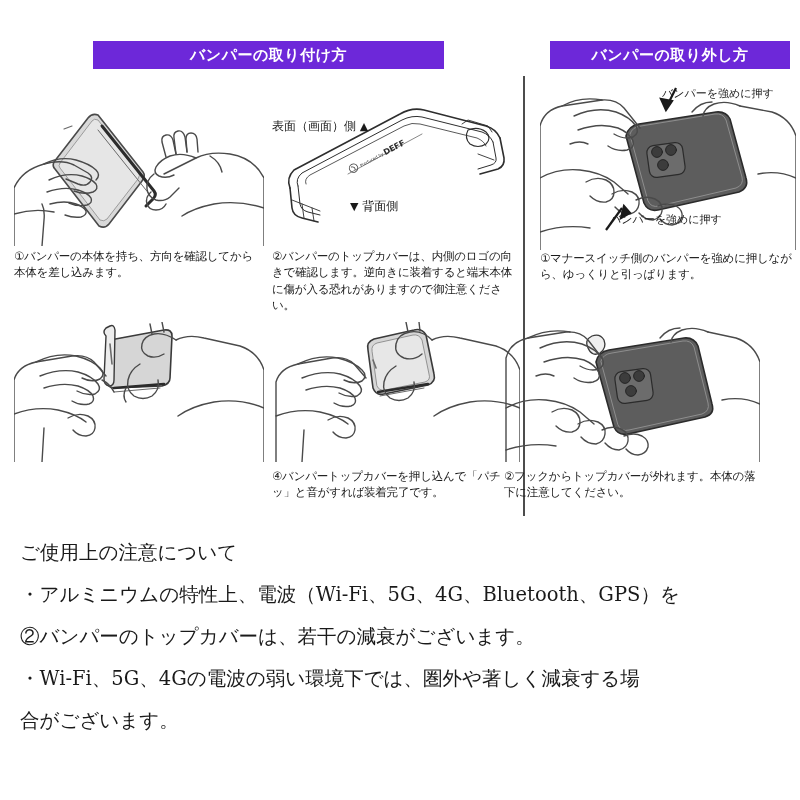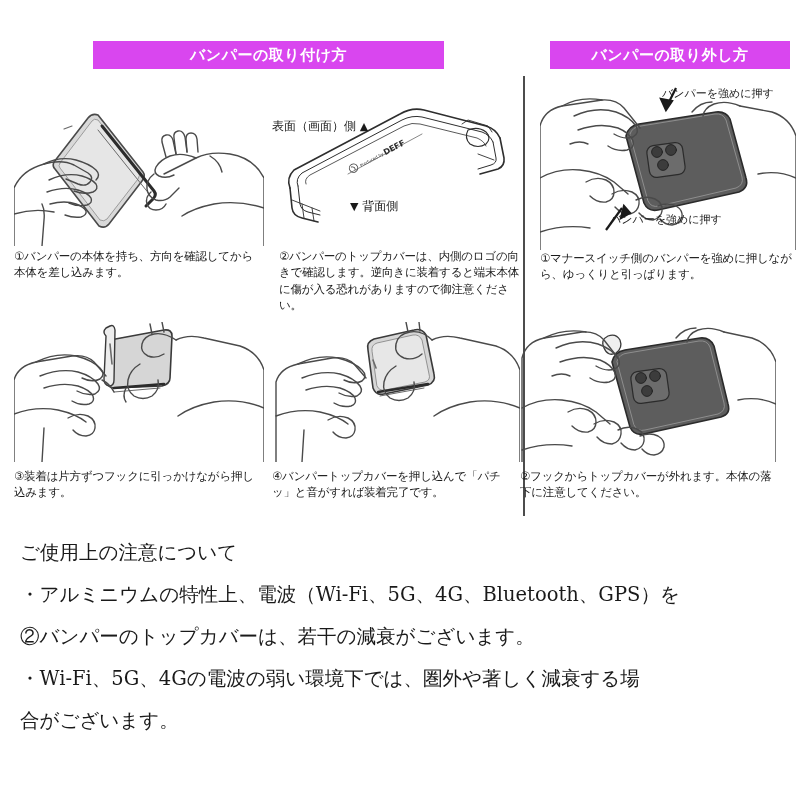--- a/index.html
+++ b/index.html
@@ -12,21 +12,21 @@
     height: 800px;
     position: relative;
     overflow: hidden;
     font-family: "DejaVu Sans", "Liberation Sans", sans-serif;
     color: #1a1a1a;
   }
 
   
   .banner {
     position: absolute;
-    background: #d946ef;
+    background: #6d28d9;
     color: #ffffff;
     display: flex;
     align-items: center;
     justify-content: center;
     font-size: 15px;
     font-weight: 700;
     letter-spacing: 0.5px;
     font-family: "DejaVu Sans", "Liberation Sans", sans-serif;
   }
   #banner-install { left: 93px; top: 41px; width: 351px; height: 28px; }
@@ -59,31 +59,31 @@
     letter-spacing: -0.2px;
     font-family: "DejaVu Sans", "Liberation Sans", sans-serif;
   }
 
   
   #panel-1 { left: 14px;  top: 96px;  width: 250px; }
   #panel-2 { left: 272px; top: 96px;  width: 248px; }
   #panel-3 { left: 540px; top: 82px;  width: 256px; }
   #panel-4 { left: 14px;  top: 322px; width: 250px; }
   #panel-5 { left: 272px; top: 322px; width: 248px; }
-  #panel-6 { left: 520px; top: 322px; width: 256px; }
+  #panel-6 { left: 504px; top: 322px; width: 256px; }
 
   #panel-1 .illus { height: 150px; }
   #panel-2 .illus { height: 150px; }
   #panel-3 .illus { height: 168px; }
   #panel-4 .illus { height: 140px; }
   #panel-5 .illus { height: 140px; }
   #panel-6 .illus { height: 140px; }
 
   #panel-1 .caption { margin-top: 2px; }
-  #panel-2 .caption { margin-top: 2px; margin-left: 7px; }
+  #panel-2 .caption { margin-top: 2px; }
   #panel-3 .caption { margin-top: 0px; }
   #panel-4 .caption { margin-top: 6px; }
   #panel-5 .caption { margin-top: 6px; }
   #panel-6 .caption { margin-top: 6px; }
 
   
   .annot {
     position: absolute;
     font-size: 11px;
     color: #1a1a1a;
@@ -281,21 +281,20 @@
         <path d="M250 140 L250 48 Q244 30 226 24 L190 16 Q174 12 162 18"></path>
         <path d="M162 18 Q150 10 140 12 Q130 14 128 22 Q126 30 134 34 Q142 37 150 32"></path>
         <path d="M138 12 L136 2"></path>
         <path d="M150 10 L148 0"></path>
         <path d="M126 42 Q116 48 114 58 Q112 68 120 74 Q129 79 138 74 Q146 68 144 58"></path>
         <path d="M250 86 Q226 76 200 80 Q178 84 164 94"></path>
         <path d="M112 66 Q108 74 112 80"></path>
       </g>
     </svg>
   </div>
-  <div class="caption">③装着は片方ずつフックに引っかけながら押し込みます。</div>
 </div>
 
 <div class="panel" id="panel-5">
   <div class="illus">
     <svg viewBox="0 0 248 140" xmlns="http://www.w3.org/2000/svg">
       <g fill="none" stroke="#4a4a4a" stroke-width="1.4" stroke-linejoin="round" stroke-linecap="round">
 
         <path d="M96 28 Q94 20 102 17 L142 8 Q150 6 154 13 L162 52 Q164 60 156 63 L112 72 Q104 74 101 66 Z" fill="#d6d6d6" stroke="#3a3a3a" stroke-width="1.6"></path>
         <path d="M100 29 Q99 23 105 21 L141 13 Q147 12 150 18 L157 52 Q159 58 153 60 L113 68 Q107 69 105 64 Z" fill="#e7e7e7" stroke="#8a8a8a" stroke-width="0.9"></path>
         <path d="M101 38 L104 46" stroke="#6a6a6a" stroke-width="1.6"></path>

